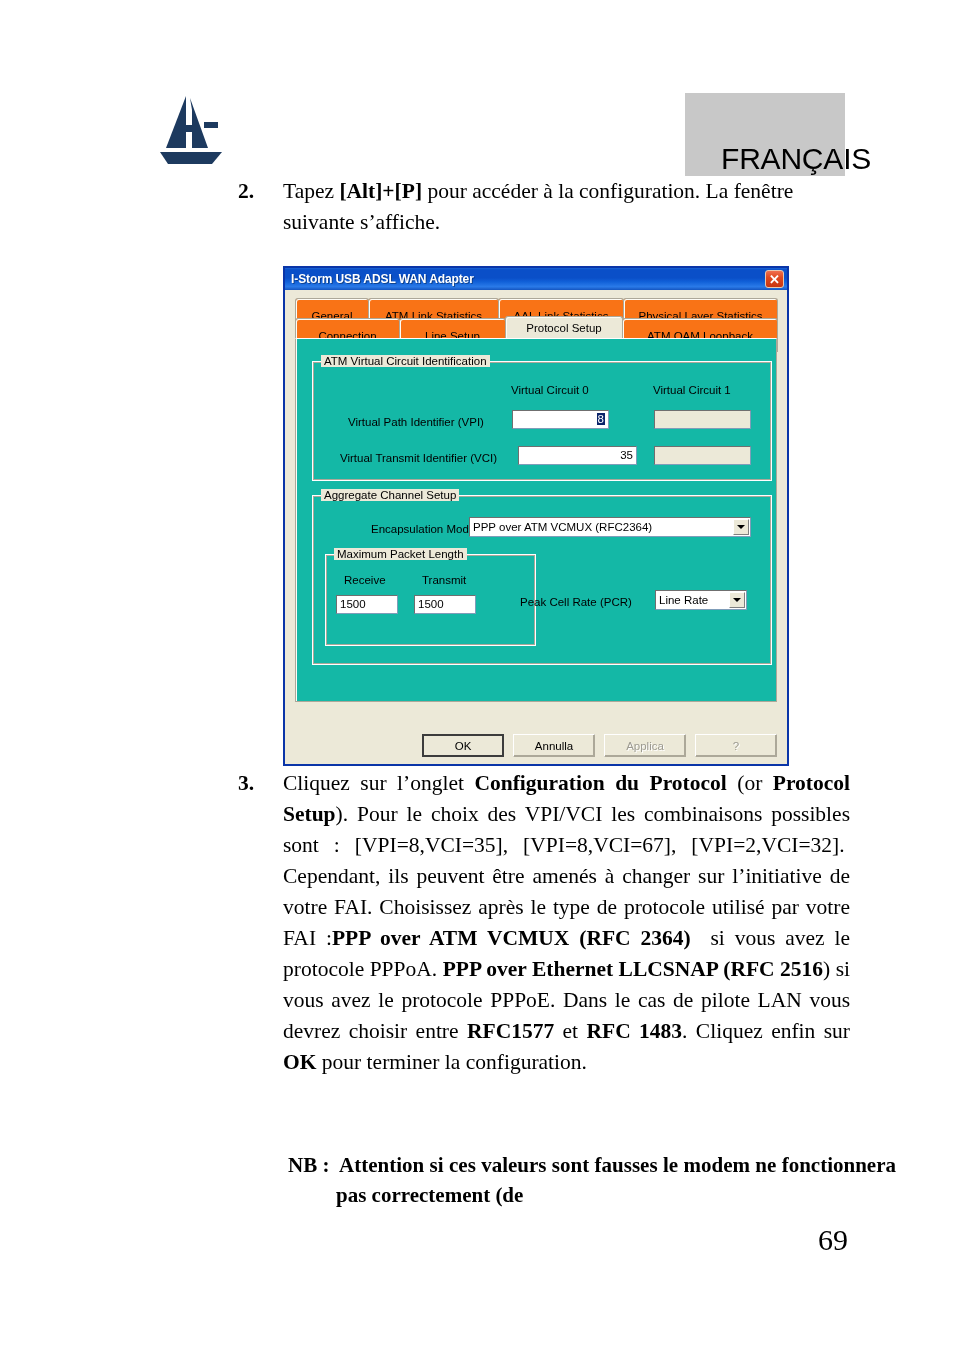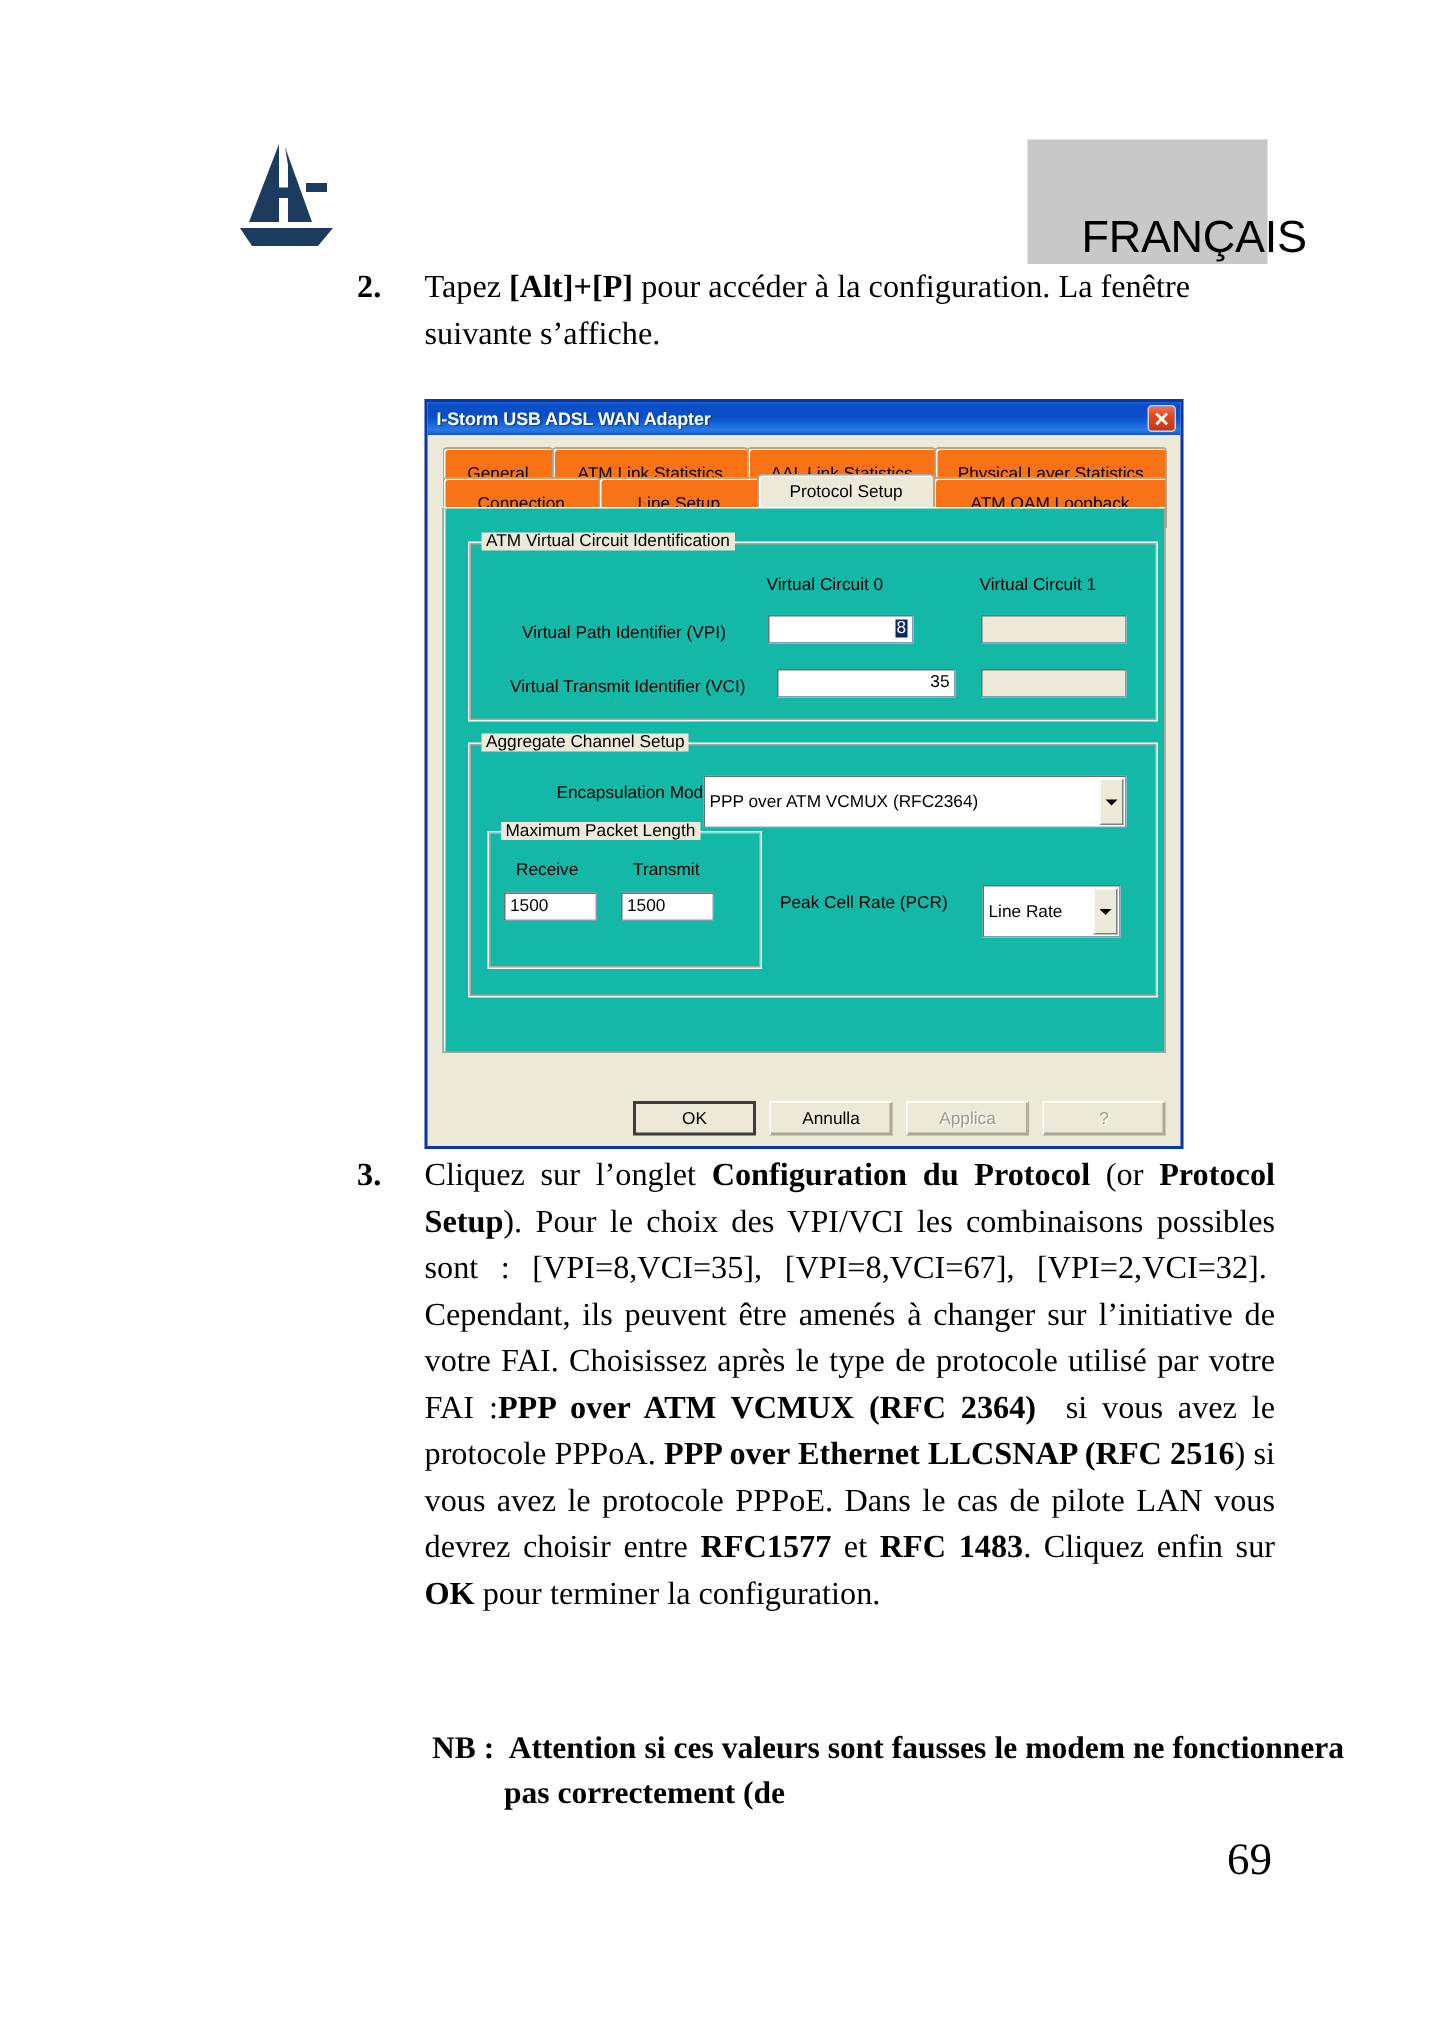--- a/index.html
+++ b/index.html
@@ -214,21 +214,21 @@
     left: 8px;
     background: #ece9d8;
     padding: 0 3px;
     font-size: 11.5px;
     line-height: 12px;
     white-space: nowrap;
   }
 
   #gb-vc  { left: 16px; top: 22px;  width: 460px; height: 120px; }
   #gb-agg { left: 16px; top: 156px; width: 460px; height: 170px; }
-  #gb-mpl { left: 12px; top: 58px;  width: 183px; height: 92px;
+  #gb-mpl { left: 12px; top: 58px;  width: 211px; height: 92px;
             border: 1px solid #ffffff;
             box-shadow: inset 1px 1px 0 #aca899, inset -1px -1px 0 #aca899; }
 
   .lbl {
     position: absolute;
     font-size: 11.5px;
     line-height: 13px;
     white-space: nowrap;
   }
 
@@ -257,21 +257,21 @@
     padding: 0 1px;
   }
 
   .combo {
     position: absolute;
     background: #ffffff;
     border: 1px solid #7f9db9;
     border-top-color: #6f6f6f;
     border-left-color: #6f6f6f;
     box-sizing: border-box;
-    height: 35px;
+    height: 20px;
     display: flex;
     align-items: center;
     font-size: 11.5px;
     padding-left: 3px;
     cursor: pointer;
   }
   .combo .combo-arrow {
     position: absolute;
     right: 1px;
     top: 1px;

